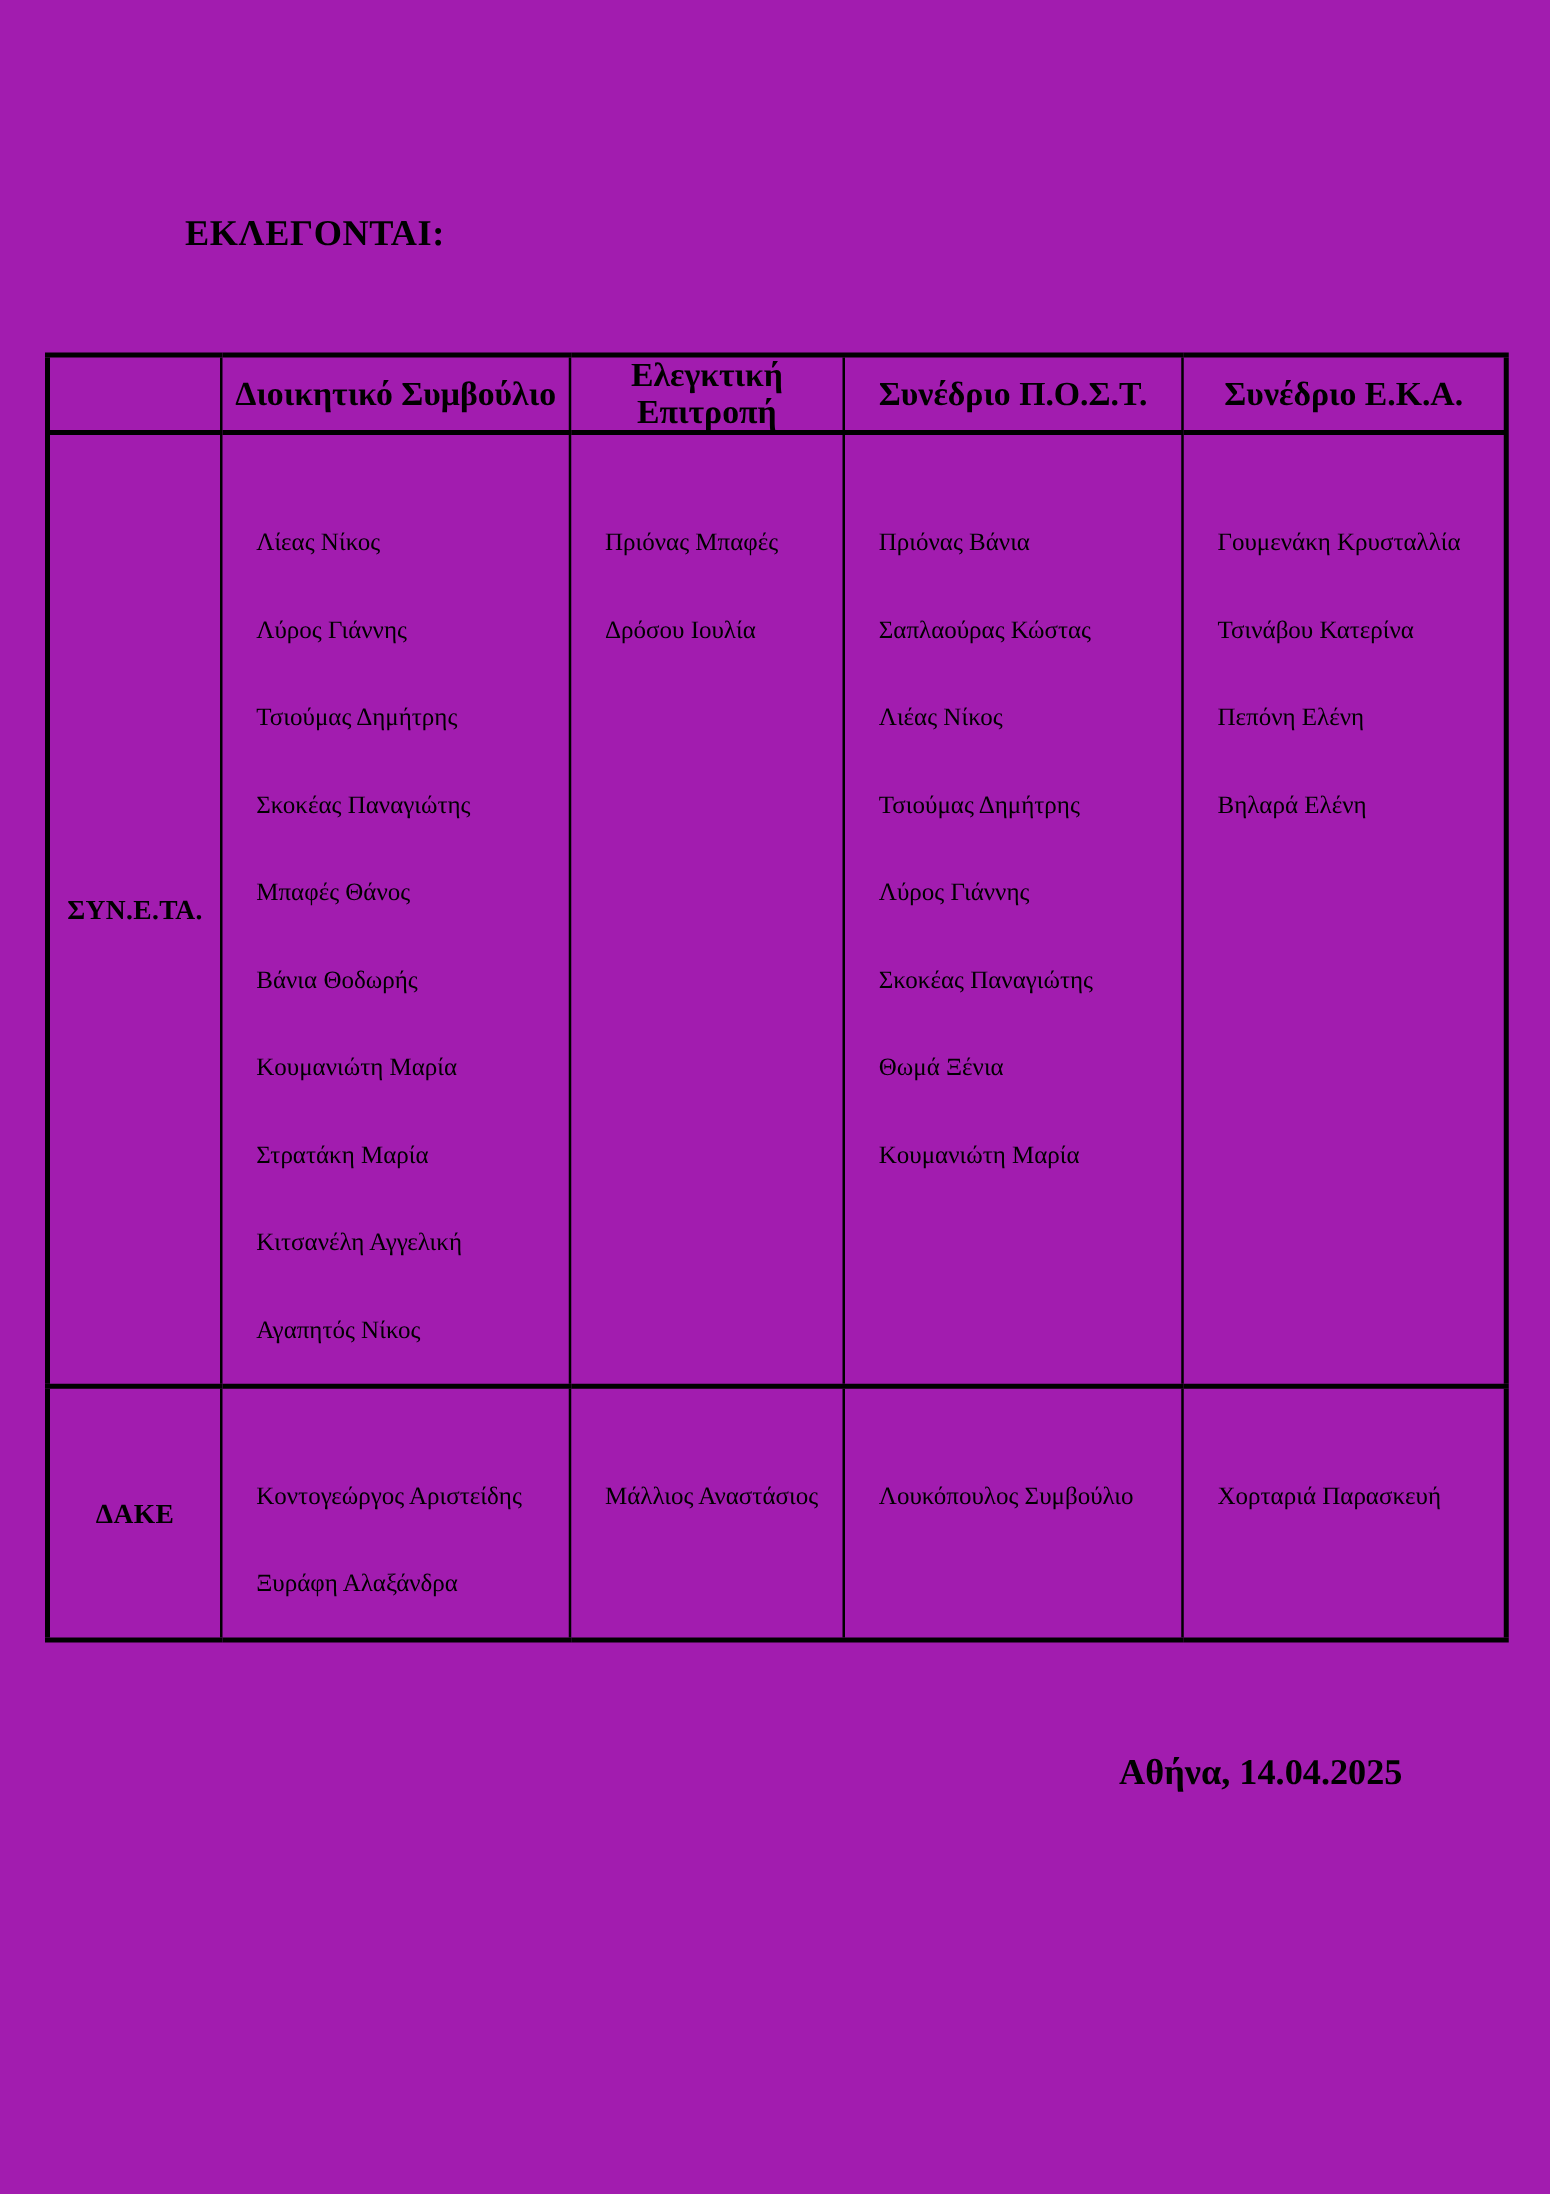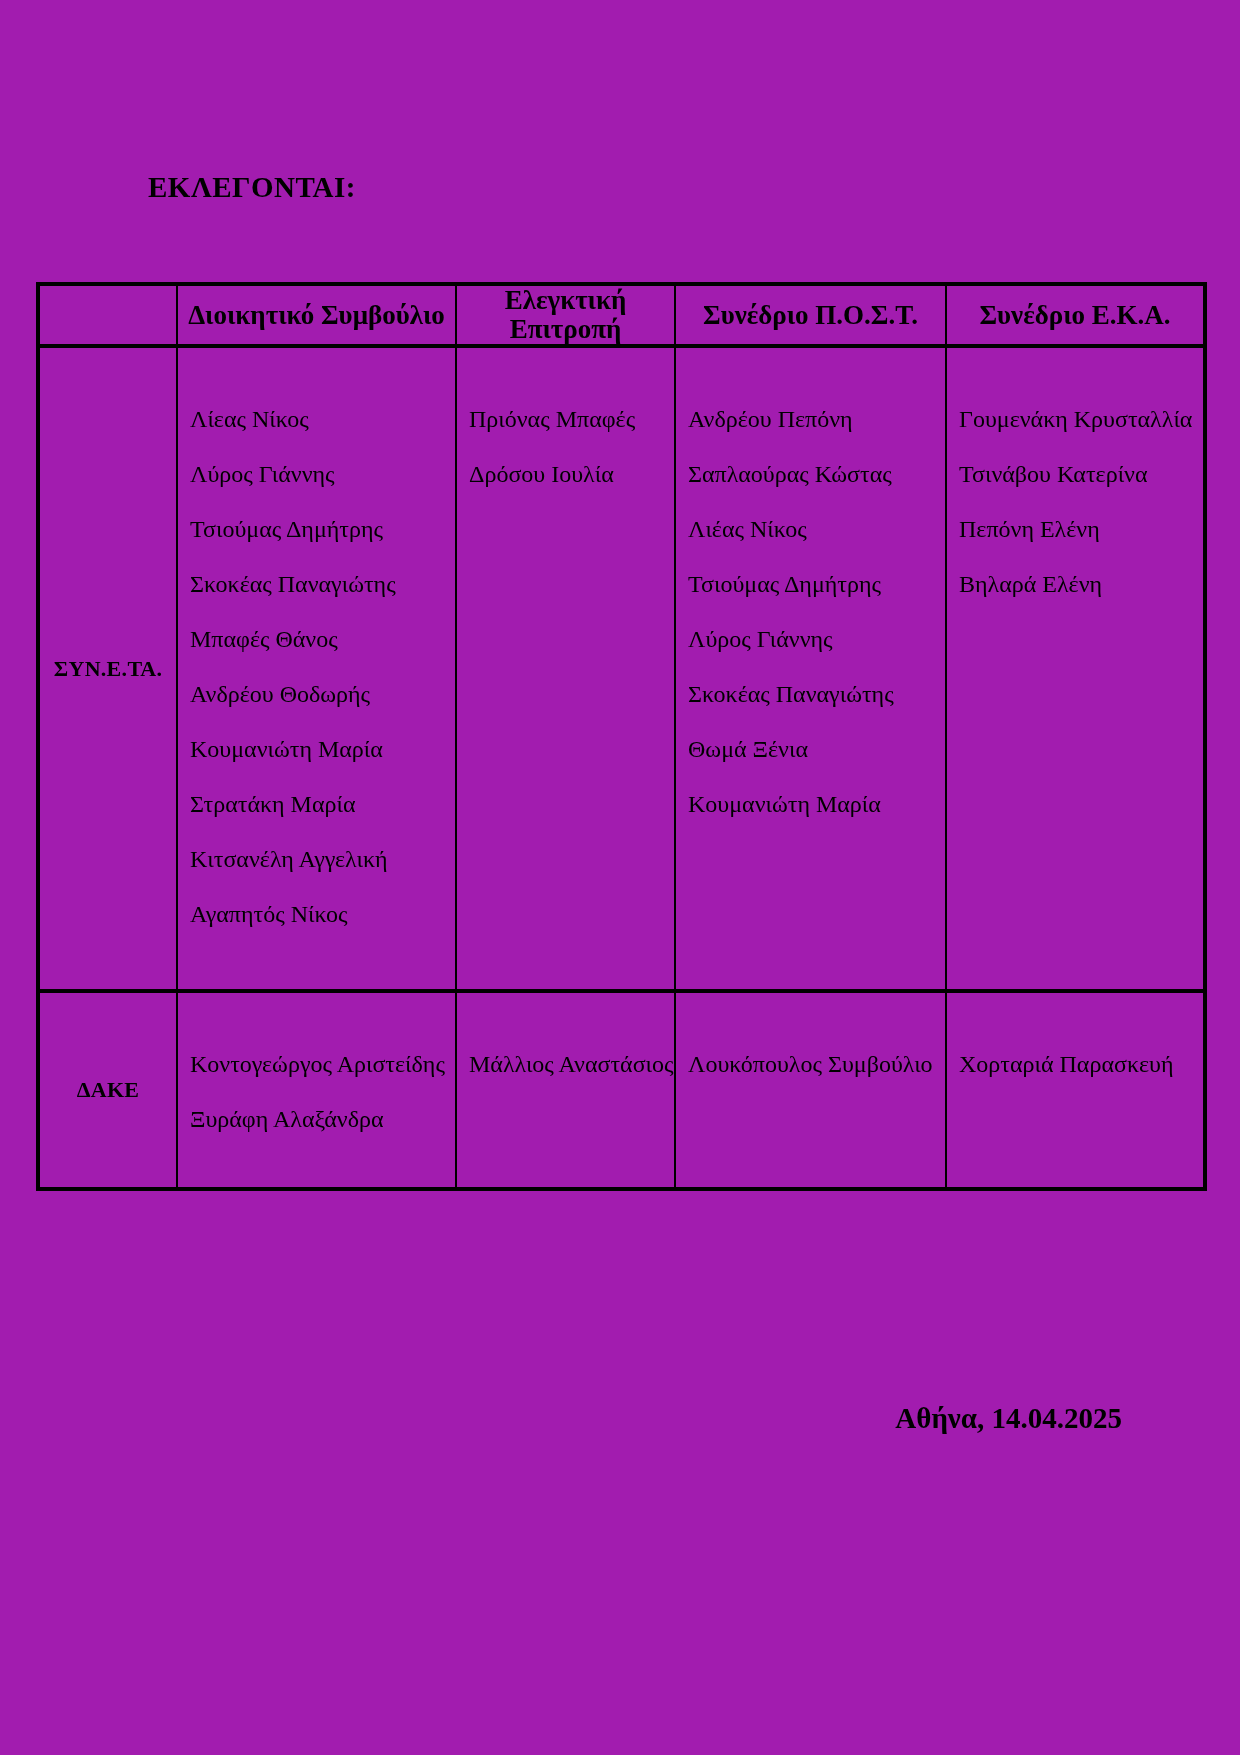--- a/index.html
+++ b/index.html
@@ -56,22 +56,22 @@
     text-align:center;
     vertical-align:middle;
     letter-spacing:0.3px;
   }
   td.cell {
     vertical-align:top;
     text-align:left;
     padding:44px 4px 0 12px;
   }
   td.cell p.name {
-    margin:0;
-    font-size:24px;
+    margin:15px;
+    font-size:20px;
     line-height:55px;
     white-space:nowrap;
   }
   td.cell-dash { text-align:center; padding-left:0; padding-right:0; }
   .footer-line {
     position:absolute;
     left:0;
     width:1122px;
     text-align:right;
     font-weight:bold;
@@ -107,32 +107,32 @@
     </thead>
     <tbody>
       <tr class="row-syneta">
         <td class="label">ΣΥΝ.Ε.ΤΑ.</td>
         <td class="cell">
             <p class="name">Λίεας Νίκος</p>
             <p class="name">Λύρος Γιάννης</p>
             <p class="name">Τσιούμας Δημήτρης</p>
             <p class="name">Σκοκέας Παναγιώτης</p>
             <p class="name">Μπαφές Θάνος</p>
-            <p class="name">Ανδρέου Θοδωρής</p>
+            <p class="name">Βάνια Θοδωρής</p>
             <p class="name">Κουμανιώτη Μαρία</p>
             <p class="name">Στρατάκη Μαρία</p>
             <p class="name">Κιτσανέλη Αγγελική</p>
             <p class="name">Αγαπητός Νίκος</p>
           </td>
         <td class="cell">
             <p class="name">Πριόνας Μπαφές</p>
             <p class="name">Δρόσου Ιουλία</p>
           </td>
         <td class="cell">
-            <p class="name">Ανδρέου Πεπόνη</p>
+            <p class="name">Πριόνας Βάνια</p>
             <p class="name">Σαπλαούρας Κώστας</p>
             <p class="name">Λιέας Νίκος</p>
             <p class="name">Τσιούμας Δημήτρης</p>
             <p class="name">Λύρος Γιάννης</p>
             <p class="name">Σκοκέας Παναγιώτης</p>
             <p class="name">Θωμά Ξένια</p>
             <p class="name">Κουμανιώτη Μαρία</p>
           </td>
         <td class="cell">
             <p class="name">Γουμενάκη Κρυσταλλία</p>

